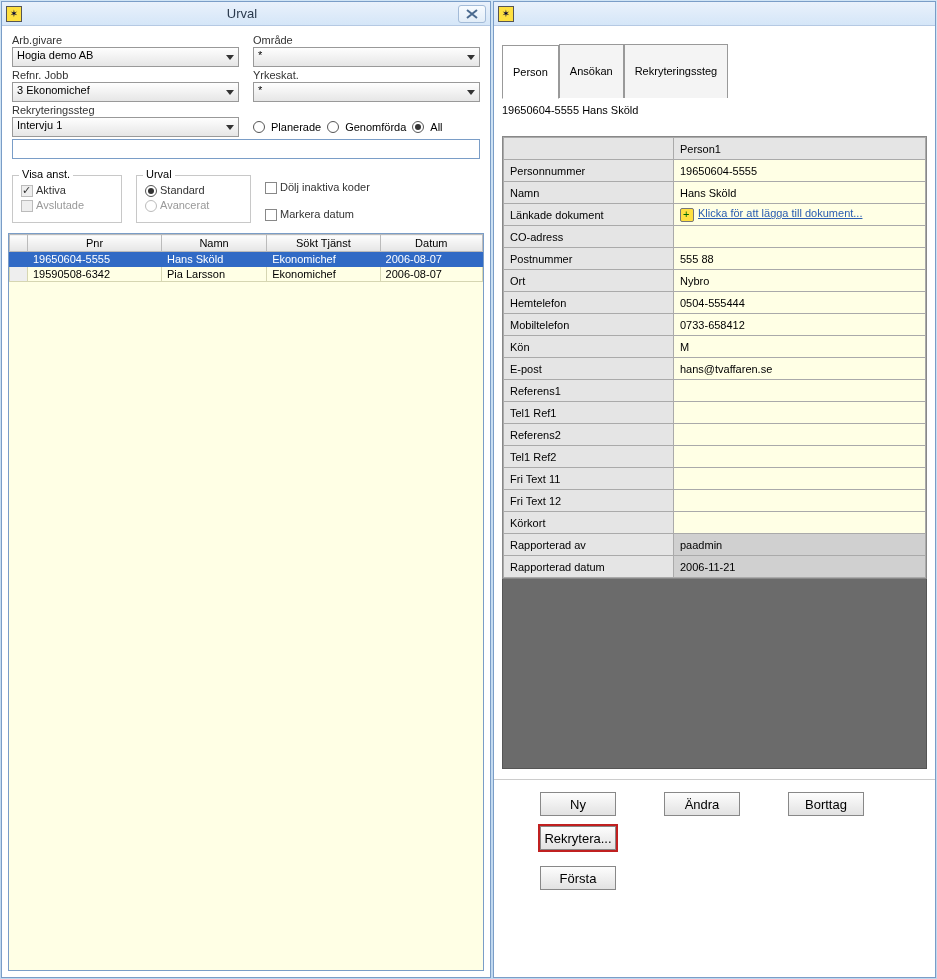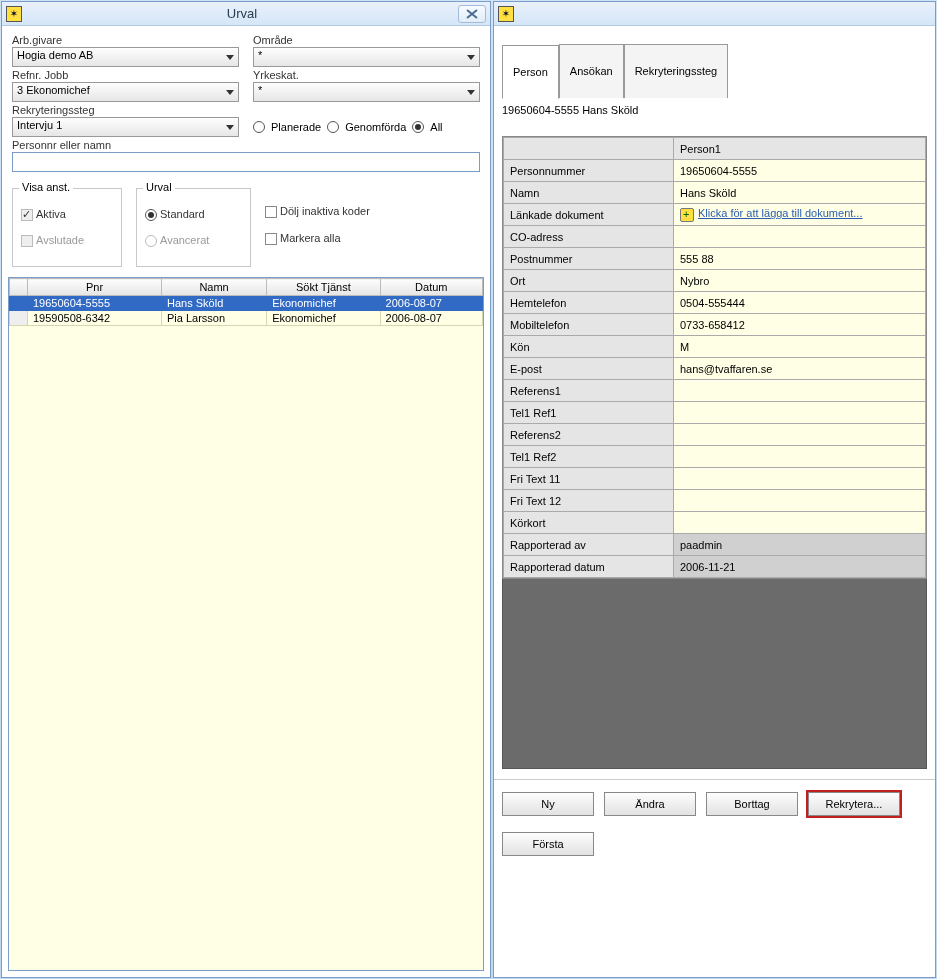--- a/index.html
+++ b/index.html
@@ -104,21 +104,21 @@
   padding: 6px 8px 6px 8px;
   position: relative;
   flex-shrink: 0;
 }
 .fieldset-title {
   position: absolute;
   top: -8px; left: 6px;
   background: #fff;
   padding: 0 3px;
 }
-.check-line { margin: 13px 0; color:#333; }
+.check-line { margin: 2px 0; color:#333; }
 .check-line.disabled { color:#999; }
 .table-container {
   flex: 1;
   margin: 4px 6px 6px 6px;
   border: 1px solid #7a9dc7;
   background: #ffffe5;
   overflow: hidden;
 }
 table.grid { width:100%; border-collapse: collapse; font-size:11px; }
 table.grid th {
@@ -177,25 +177,26 @@
 }
 .btn-row {
   display:flex;
   gap: 10px;
   padding: 12px 8px 4px 8px;
   border-top: 1px solid #ccc;
   margin-top: 10px;
   flex-wrap: wrap;
 }
 .btn {
-  width: 92px; height: 24px;
+  width: 76px; height: 24px;
   background: linear-gradient(to bottom,#fdfdfd,#e2e2e2);
   border: 1px solid #888;
-  font-size: 11px;
+  font-size: 13px;
   cursor:pointer;
+  margin-left:38px;
 }
 .btn.highlight { outline: 2px solid #c02020; }
 .col-gap { width:18px; }
 </style>
 </head>
 <body>
 
 <div class="panel panel-left">
   <div class="titlebar">
     <span class="titlebar-icon"></span>
@@ -239,40 +240,39 @@
           <span>Planerade</span>
           <span class="radio"></span>
           <span>Genomförda</span>
           <span class="radio checked"></span>
           <span>All</span>
         </div>
       </div>
     </div>
     <div class="form-row">
       <div class="form-col" style="flex:2.05;">
-        <span class="form-label">Personnr eller namn</span>
         <input class="text-input" style="">
       </div>
     </div>
   </div>
 
   <div class="group-area">
     <div class="fieldset" style="width:110px;">
       <span class="fieldset-title">Visa anst.</span>
       <div class="check-line"><span class="checkbox checked disabled"></span><span>Aktiva</span></div>
       <div class="check-line disabled"><span class="checkbox disabled"></span><span>Avslutade</span></div>
     </div>
     <div class="fieldset" style="width:115px;">
       <span class="fieldset-title">Urval</span>
       <div class="check-line"><span class="radio checked" style="vertical-align:middle;margin-right:3px;"></span><span>Standard</span></div>
       <div class="check-line disabled"><span class="radio" style="border-color:#bbb;vertical-align:middle;margin-right:3px;"></span><span>Avancerat</span></div>
     </div>
     <div style="padding-top:4px;">
       <div class="check-line"><span class="checkbox"></span><span>Dölj inaktiva koder</span></div>
-      <div class="check-line" style="margin-top:14px;"><span class="checkbox"></span><span>Markera alla</span></div>
+      <div class="check-line" style="margin-top:14px;"><span class="checkbox"></span><span>Markera datum</span></div>
     </div>
   </div>
 
   <div class="table-container">
     <table class="grid">
       <thead>
           <tr>
         <th class="col-gap"></th>
         <th>Pnr</th>
         <th>Namn</th>

